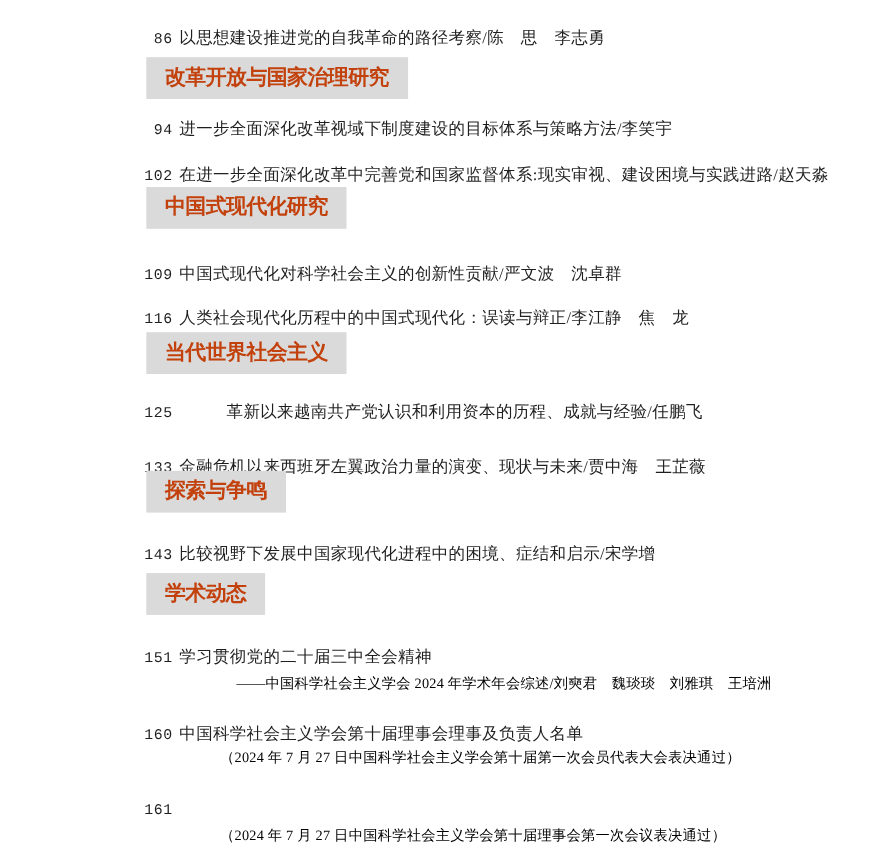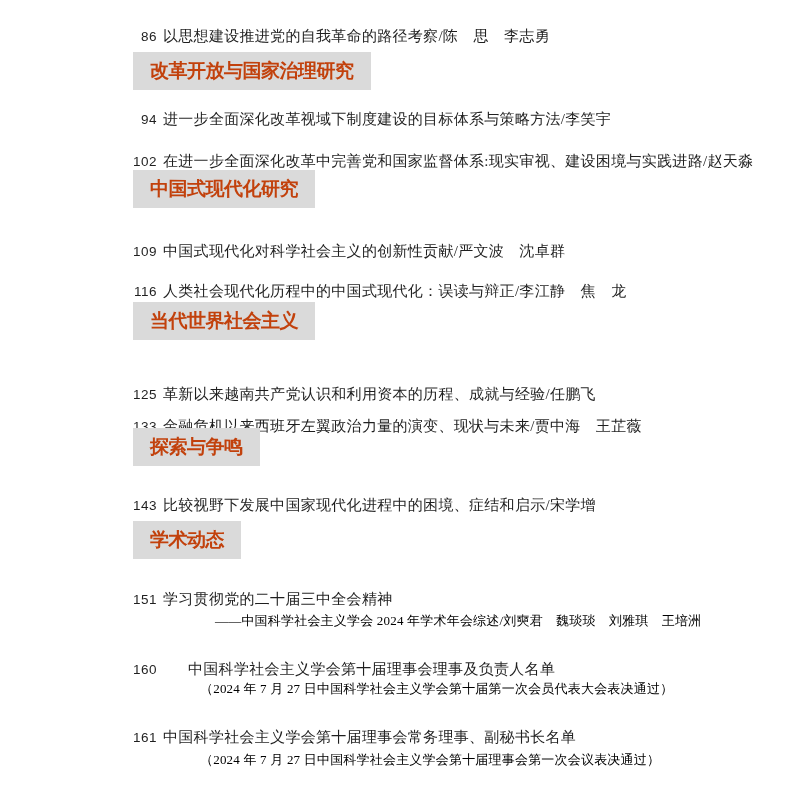--- a/index.html
+++ b/index.html
@@ -27,21 +27,21 @@
     line-height:18px;
     letter-spacing:0.3px;
   }
   .pnum{
     display:inline-block;
     width:38px;
     text-align:right;
     margin-right:6px;
     font-size:13.5px;
     letter-spacing:0.5px;
-    font-family:Liberation Sans, sans-serif;
+    font-family:Liberation Mono, monospace;
     margin-top:12px;
   }
   .etxt{
     font-family:"Liberation Serif","DejaVu Serif",serif;
   }
   .sec{
     left:133px;
   }
   .secbox{
     display:inline-block;
@@ -83,43 +83,42 @@
       <div class="row sec" style="top: 170px; border-radius: 17px;"><span class="secbox">中国式现代化研究</span></div>
       <div class="row entry" style="top: 231px;">
         <span class="pnum">109</span>
         <span class="etxt">中国式现代化对科学社会主义的创新性贡献/严文波　沈卓群</span>
       </div>
       <div class="row entry" style="top: 271px;">
         <span class="pnum">116</span>
         <span class="etxt">人类社会现代化历程中的中国式现代化：误读与辩正/李江静　焦　龙</span>
       </div>
       <div class="row sec" style="top: 302px;"><span class="secbox">当代世界社会主义</span></div>
-      <div class="row entry" style="top: 374px;">
+      <div class="row entry" style="top: 356px; gap: 43px;">
         <span class="pnum">125</span>
         <span class="etxt">革新以来越南共产党认识和利用资本的历程、成就与经验/任鹏飞</span>
       </div>
       <div class="row entry" style="top: 406px;">
         <span class="pnum">133</span>
         <span class="etxt">金融危机以来西班牙左翼政治力量的演变、现状与未来/贾中海　王芷薇</span>
       </div>
       <div class="row sec" style="top: 428px;"><span class="secbox">探索与争鸣</span></div>
       <div class="row entry" style="top: 485px;">
         <span class="pnum">143</span>
         <span class="etxt">比较视野下发展中国家现代化进程中的困境、症结和启示/宋学增</span>
       </div>
       <div class="row sec" style="top: 521px;"><span class="secbox">学术动态</span></div>
       <div class="row entry" style="top: 579px;">
         <span class="pnum">151</span>
         <span class="etxt">学习贯彻党的二十届三中全会精神</span>
       </div>
       <div class="row sub authors" style="top: 613px; left: 215px;">——中国科学社会主义学会 2024 年学术年会综述/刘奭君　魏琰琰　刘雅琪　王培洲</div>
-      <div class="row entry" style="top: 649px; gap: 25px;">
+      <div class="row entry" style="top: 649px;">
         <span class="pnum">160</span>
         <span class="etxt">中国科学社会主义学会第十届理事会理事及负责人名单</span>
       </div>
       <div class="row sub note" style="top: 681px; left: 200px;">（2024 年 7 月 27 日中国科学社会主义学会第十届第一次会员代表大会表决通过）</div>
       <div class="row entry" style="top: 717px;">
         <span class="pnum">161</span>
-        <span class="etxt">中国科学社会主义学会第十届理事会常务理事、副秘书长名单</span>
       </div>
       <div class="row sub note" style="top: 752px; left: 200px;">（2024 年 7 月 27 日中国科学社会主义学会第十届理事会第一次会议表决通过）</div>
     </div>
 </div>
 
 </body></html>

